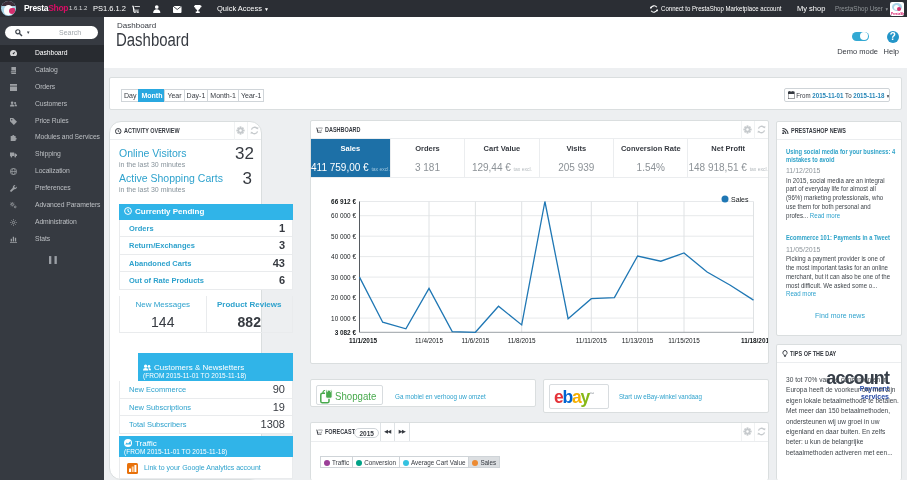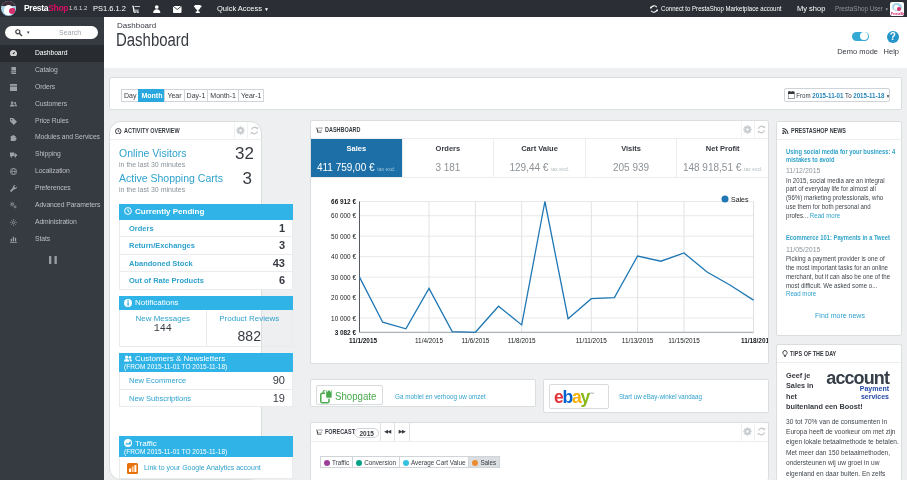--- a/index.html
+++ b/index.html
@@ -225,59 +225,58 @@
           </svg>Currently Pending</div>
       <div class="row-line">
           <span class="lbl">Orders</span>
           <span class="val">1</span>
         </div>
       <div class="row-line">
           <span class="lbl">Return/Exchanges</span>
           <span class="val">3</span>
         </div>
       <div class="row-line">
-          <span class="lbl">Abandoned Stock</span>
+          <span class="lbl">Abandoned Carts</span>
           <span class="val">43</span>
         </div>
       <div class="row-line">
           <span class="lbl">Out of Rate Products</span>
           <span class="val">6</span>
         </div>
     </div>
     <div class="abs" style="left:9px;top:156px;width:174px;">
-      <div class="bluebar" style="height:14px;line-height:10.5px;"><svg style="vertical-align:-1.5px;margin-right:3px;" width="8" height="8" viewBox="0 0 8 8">
-            <circle cx="4" cy="4" r="4" fill="#fff"></circle>
-            <rect x="3.4" y="1.2" width="1.4" height="1.4" fill="#30b4e8"></rect>
-            <rect x="3.4" y="3.2" width="1.4" height="3.6" fill="#30b4e8"></rect>
-          </svg>Notifications</div>
       <div style="display:flex;">
         <div style="flex:1;border:1px solid #e9ebed;border-top:none;border-right:none;text-align:center;height:37px;">
             <div style="font-size:8px;color:#2ea2cd;margin-top:4px;">New Messages</div>
-            <div style="font-size:10px;color:#363a41;font-family:Liberation Mono, monospace;">144</div>
+            <div style="font-size:14px;color:#363a41;margin-top:5px;">144</div>
           </div>
-        <div style="flex:1;border:1px solid #e9ebed;border-top:none;text-align:center;height:37px;">
+        <div style="flex:1;border:1px solid #e9ebed;border-top:none;text-align:center;height:37px;font-weight:bold;">
             <div style="font-size:8px;color:#2ea2cd;margin-top:4px;">Product Reviews</div>
             <div style="font-size:14px;color:#363a41;margin-top:5px;">882</div>
           </div>
       </div>
     </div>
     <div class="abs" style="left:9px;top:213px;width:174px;">
-      <div class="bluebar" style="padding-top:1px;padding-bottom:2px;"><svg style="vertical-align:-1.5px;margin-right:3px;" width="8" height="8" viewBox="0 0 8 8">
+      <div class="bluebar" style="padding-top:10px;padding-bottom:2px;margin-left:19px;"><svg style="vertical-align:-1.5px;margin-right:3px;" width="8" height="8" viewBox="0 0 8 8">
             <circle cx="2.6" cy="2.2" r="1.6" fill="#fff"></circle>
             <path fill="#fff" d="M0 6.6C0 4.8 1.1 4 2.6 4s2.6.8 2.6 2.6z"></path>
             <circle cx="6" cy="2.4" r="1.3" fill="#fff"></circle>
             <path fill="#fff" d="M5.6 4c1.4 0 2.4.7 2.4 2.3H5.8"></path>
           </svg>Customers &amp; Newsletters<div style="font-size:6.5px;font-weight:normal;line-height:7px;">(FROM 2015-11-01 TO 2015-11-18)</div></div>
       <div class="row-line">
           <span class="lbl">New Ecommerce</span>
           <span class="val">90</span>
         </div>
       <div class="row-line">
           <span class="lbl">New Subscriptions</span>
           <span class="val">19</span>
+        </div>
+      <div class="row-line">
+          <span class="lbl">Total Subscribers</span>
+          <span class="val">1308</span>
         </div>
     </div>
     <div class="abs" style="left:9px;top:295.5px;width:174px;">
       <div class="bluebar" style="padding-top:3px;padding-bottom:2px;"><svg style="vertical-align:-1.5px;margin-right:3px;" width="8" height="8" viewBox="0 0 8 8">
             <circle cx="4" cy="4" r="4" fill="#fff"></circle>
             <path fill="#30b4e8" d="M1.2 5.5l1.6-2 1.2 1.2 2.6-3 .4 3.8z"></path>
           </svg>Traffic<div style="font-size:6.5px;font-weight:normal;line-height:7px;">(FROM 2015-11-01 TO 2015-11-18)</div></div>
       <div class="row-line" style="height:22px;line-height:22px;">
           <span class="lbl" style="left:24px;font-size:7px;">Link to your Google Analytics account</span>
           <svg class="abs" style="left:7px;top:6px;" width="11" height="11" viewBox="0 0 11 11">
@@ -328,20 +327,24 @@
         <div class="slbl">Orders</div>
         <div class="sval">3 181</div>
       </div>
     <div class="scell">
         <div class="slbl">Cart Value</div>
         <div class="sval">129,44 € <span class="stiny">tax excl.</span></div>
       </div>
     <div class="scell">
         <div class="slbl">Visits</div>
         <div class="sval">205 939</div>
+      </div>
+    <div class="scell">
+        <div class="slbl">Conversion Rate</div>
+        <div class="sval">1.54%</div>
       </div>
     <div class="scell">
         <div class="slbl">Net Profit</div>
         <div class="sval">148 918,51 € <span class="stiny">tax excl.</span></div>
       </div>
   </div>
   <svg id="chart" width="457" height="186" viewBox="0 0 457 186" style="display:block;">
     <g stroke="#e7e9eb" stroke-width="1">
       <line x1="48.5" y1="23.5" x2="442.5" y2="23.5"></line>
       <line x1="48.5" y1="37.7" x2="442.5" y2="37.7"></line>
@@ -463,16 +466,15 @@
   </div>
 </div>
 <div id="tips" class="panel" style="left:776px;top:344px;width:126px;height:136px;border-bottom:none;">
   <div class="phead"><svg style="vertical-align:-1px;margin-right:2px;" width="6" height="6.8" viewBox="0 0 7 8">
         <path fill="none" stroke="#363a41" stroke-width="1.1" d="M3.5 .6a2.6 2.6 0 0 1 1.4 4.7c-.5.4-.5.8-.5 1.2H2.6c0-.4 0-.8-.5-1.2A2.6 2.6 0 0 1 3.5 .6z"></path>
         <path stroke="#363a41" d="M2.4 7.2h2.2M2.8 8h1.4"></path>
       </svg><span class="pht">TIPS OF THE DAY</span></div>
   <div style="padding:8px 0 0 9px;position:relative;">
     <div class="abs" style="right:12px;top:5px;font-size:18px;font-weight:bold;color:#363e48;letter-spacing:-.9px;">account</div>
     <div class="abs" style="right:12px;top:22px;font-size:7px;font-weight:bold;color:#2348a5;text-align:right;line-height:8.2px;">Payment<br>services</div>
-    <div style="font-size:7.3px;font-weight:bold;color:#363a41;line-height:10.4px;white-space:nowrap;">Geef je<br>Sales in<br>het<br>buitenland een Boost!</div>
     <div class="nbody" style="margin-top:4px;font-size:7.3px;line-height:10.4px;">30 tot 70% van de consumenten in<br>Europa heeft de voorkeur om met zijn<br>eigen lokale betaalmethode te betalen.<br>Met meer dan 150 betaalmethoden,<br>ondersteunen wij uw groei in uw<br>eigenland en daar buiten. En zelfs<br>beter: u kun de belangrijke<br>betaalmethoden activeren met een...</div>
   </div>
 </div>
 
 </body></html>

